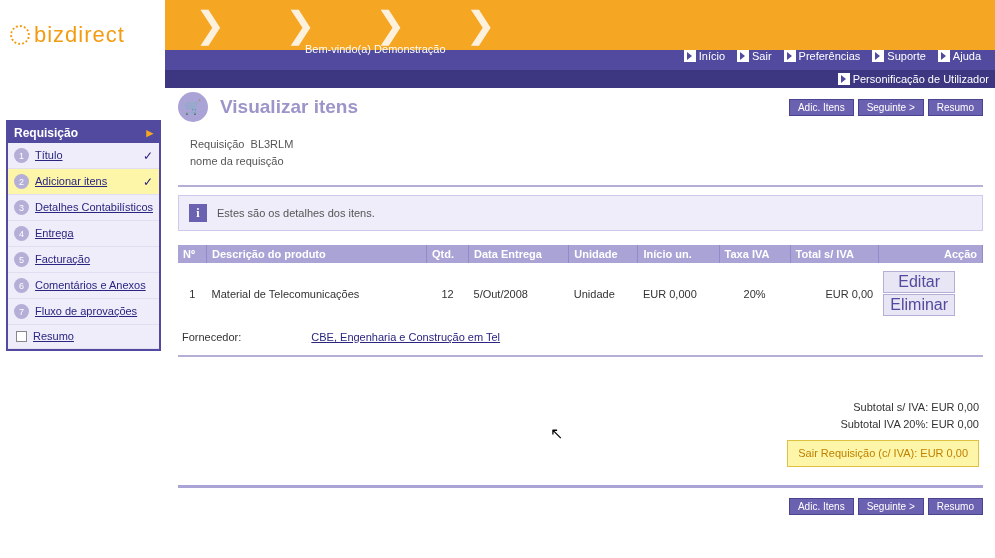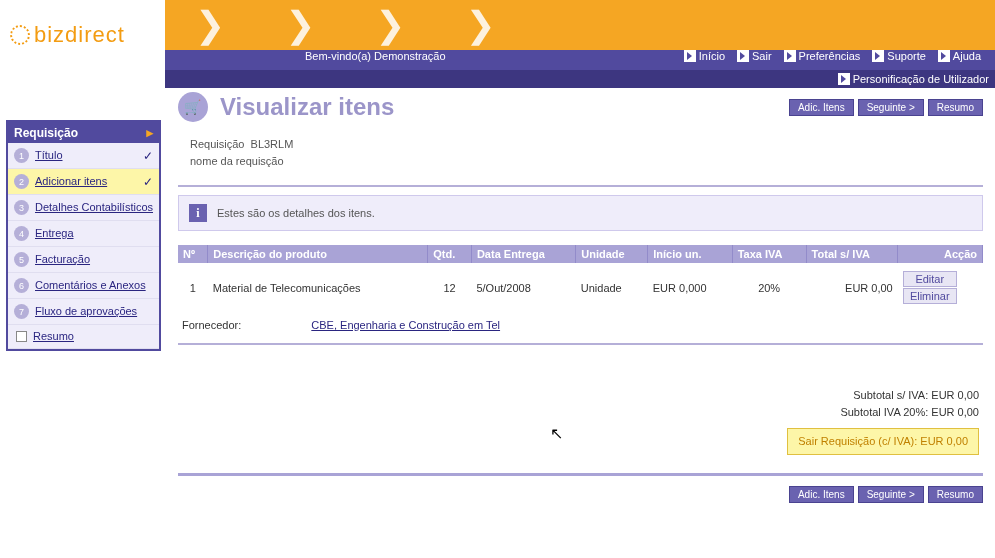--- a/index.html
+++ b/index.html
@@ -7,59 +7,59 @@
 
 
 .header { height: 70px; display: flex; }
 .logo-area { width: 165px; height: 70px; background: #fff; display: flex; align-items: center; padding-left: 10px; }
 .logo { font-size: 22px; color: #f39c12; letter-spacing: 1px; display: flex; align-items: center; }
 .logo-icon { display: inline-block; width: 20px; height: 20px; border-radius: 50%; border: 2px dotted #f39c12; margin-right: 4px; }
 .header-right { flex: 1; background: linear-gradient(to bottom, #f5a623 0%, #f5a623 50%, #d4d0e8 50%, #514a9e 100%); position: relative; }
 .chevron-strip { height: 50px; background: #f5a623; display: flex; align-items: center; padding-left: 30px; gap: 60px; }
 .chevron { font-size: 36px; color: #fff; opacity: 0.85; }
 .nav-bar { height: 20px; background: #514a9e; display: flex; align-items: flex-start; justify-content: flex-end; padding-right: 8px; gap: 0; }
-.welcome { position: absolute; left: 140px; top: 50px; color: #fff; font-size: 11px; }
+.welcome { position: absolute; left: 140px; top: 43px; color: #fff; font-size: 11px; }
 .nav-link { color: #fff; text-decoration: none; font-size: 11px; padding: 0 6px; display: inline-flex; align-items: center; }
 .nav-arrow { display: inline-block; width: 12px; height: 12px; background: #fff; margin-right: 3px; position: relative; }
 .nav-arrow::after { content: ''; position: absolute; left: 3px; top: 2px; border-left: 5px solid #514a9e; border-top: 4px solid transparent; border-bottom: 4px solid transparent; }
 .nav-bar2 { height: 18px; background: #3d3680; display: flex; justify-content: flex-end; align-items: center; }
 
 
 .sidebar { position: absolute; top: 120px; left: 6px; width: 155px; border: 2px solid #514a9e; background: #efedfa; }
 .sidebar-title { background: #514a9e; color: #fff; font-weight: bold; padding: 3px 6px; font-size: 12px; display: flex; justify-content: space-between; align-items: center; }
 .sidebar-title .arr { color: #f5a623; font-size: 13px; }
 .step { padding: 5px 6px; display: flex; align-items: center; gap: 6px; border-bottom: 1px solid #e0def0; position: relative; }
 .step.active { background: #fdf6a8; }
 .step-num { width: 15px; height: 15px; border-radius: 50%; background: #b5afd8; color: #fff; font-size: 9px; display: flex; align-items: center; justify-content: center; flex-shrink: 0; }
 .step a { color: #2a2580; text-decoration: underline; font-size: 11px; line-height: 1.2; }
 .step .check { margin-left: auto; color: #2a2580; font-size: 12px; }
 .step-box { width: 11px; height: 11px; border: 1px solid #888; background: #fff; flex-shrink: 0; margin-left: 2px; }
 
 
 .main { position: absolute; left: 178px; top: 92px; right: 12px; }
 .title-row { display: flex; align-items: center; gap: 12px; margin-bottom: 10px; }
 .title-icon { width: 30px; height: 30px; border-radius: 50%; background: #a9a3d6; display: flex; align-items: center; justify-content: center; color: #fff; font-size: 14px; }
-.page-title { color: #9b95c9; font-size: 24px; font-weight: bold; }
+.page-title { color: #9b95c9; font-size: 19px; font-weight: bold; }
 .btn-row { margin-left: auto; display: flex; gap: 4px; }
 .btn { background: #6a62b0; color: #fff; border: 1px solid #4a4390; padding: 2px 8px; font-size: 10px; cursor: pointer; font-family: inherit; }
 
 .req-info { padding: 4px 12px 14px; color: #555; font-size: 11px; line-height: 1.5; }
 .divider { border-top: 2px solid #b5afd8; margin: 2px 0; }
 
 .info-bar { background: #efedfa; border: 1px solid #cfc9ec; padding: 8px 10px; margin: 8px 0 14px; display: flex; align-items: center; gap: 10px; color: #555; }
 .info-icon { width: 18px; height: 18px; background: #6a62b0; color: #fff; display: flex; align-items: center; justify-content: center; font-weight: bold; font-family: serif; font-size: 12px; }
 
 
 .tbl { width: 100%; border-collapse: collapse; }
 .tbl th { background: #a9a3d6; color: #fff; font-size: 11px; text-align: left; padding: 3px 5px; border-right: 1px solid #928bca; font-weight: bold; }
 .tbl th:last-child { text-align: right; }
 .tbl td { padding: 8px 5px; font-size: 11px; color: #333; vertical-align: middle; }
 .tbl td.num { text-align: center; }
 .tbl td.right { text-align: right; }
-.action-btn { background: #e8e6f4; border: 1px solid #b5afd8; color: #514a9e; font-size: 11px; padding: 1px 6px; cursor: pointer; display: block; width: 54px; margin-bottom: 1px; font-family: inherit; }
+.action-btn { background: #e8e6f4; border: 1px solid #b5afd8; color: #514a9e; font-size: 16px; padding: 1px 6px; cursor: pointer; display: block; width: 72px; margin-bottom: 1px; font-family: inherit; }
 
 .supplier { display: flex; gap: 70px; padding: 6px 4px 10px; font-size: 11px; color: #333; }
 .supplier a { color: #2a2580; text-decoration: underline; text-align: center; }
 
 .totals { text-align: right; padding: 40px 4px 8px; font-size: 11px; color: #333; line-height: 1.5; }
 .total-box { display: inline-block; background: #fdf6a8; border: 1px solid #e0c040; padding: 4px 10px; margin-top: 8px; font-size: 11px; color: #c08000; }
 
 .bottom-btns { display: flex; justify-content: flex-end; gap: 4px; padding-top: 10px; }
 .divider2 { border-top: 3px solid #a9a3d6; margin-top: 10px; }
 

